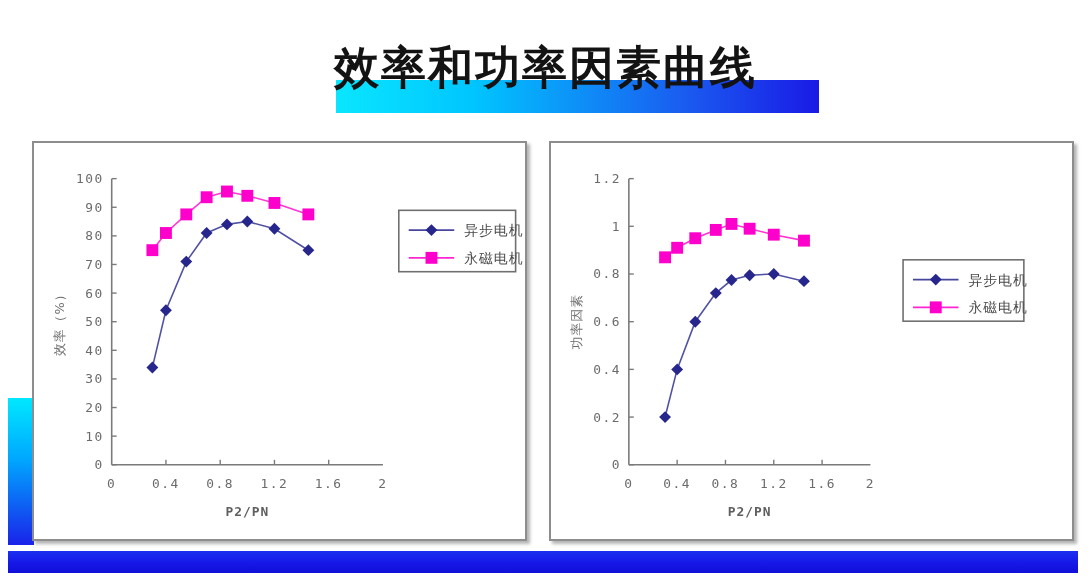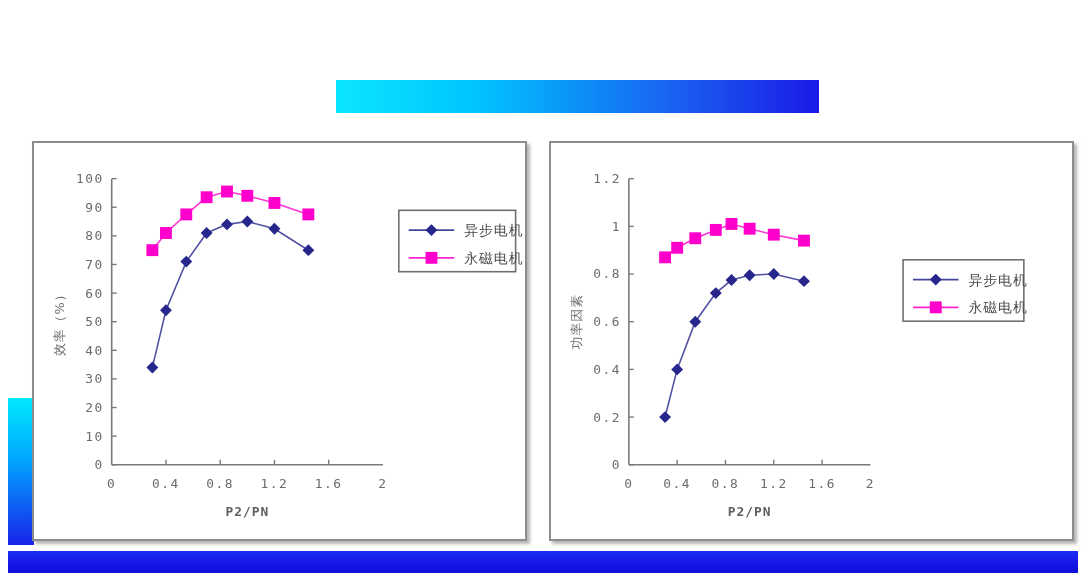--- a/index.html
+++ b/index.html
@@ -110,20 +110,21 @@
 </style>
 </head>
 <body>
 
 <div id="deco-left-bracket"></div>
 <div id="deco-bottom-bar-hi"></div>
 <div id="deco-bottom-bar"></div>
 
 <div id="title-area">
   <div id="title-gradient-bar"></div>
+  <div id="page-title">效率和功率因素曲线</div>
 </div>
 
 <div class="chart-frame" id="chart-frame-efficiency">
   <svg class="plot-svg" id="svg-efficiency" viewBox="0 0 495 400">
       <path d="M 78 36 L 78 325" class="axis-line"></path>
       <path d="M 78 325 L 352 325" class="axis-line"></path>
       <line x1="78" y1="325" x2="83" y2="325" class="tick-mark"></line>
       <text x="70" y="329.5" text-anchor="end" class="tick-label">0</text>
       <line x1="78" y1="296.1" x2="83" y2="296.1" class="tick-mark"></line>
       <text x="70" y="300.6" text-anchor="end" class="tick-label">10</text>

